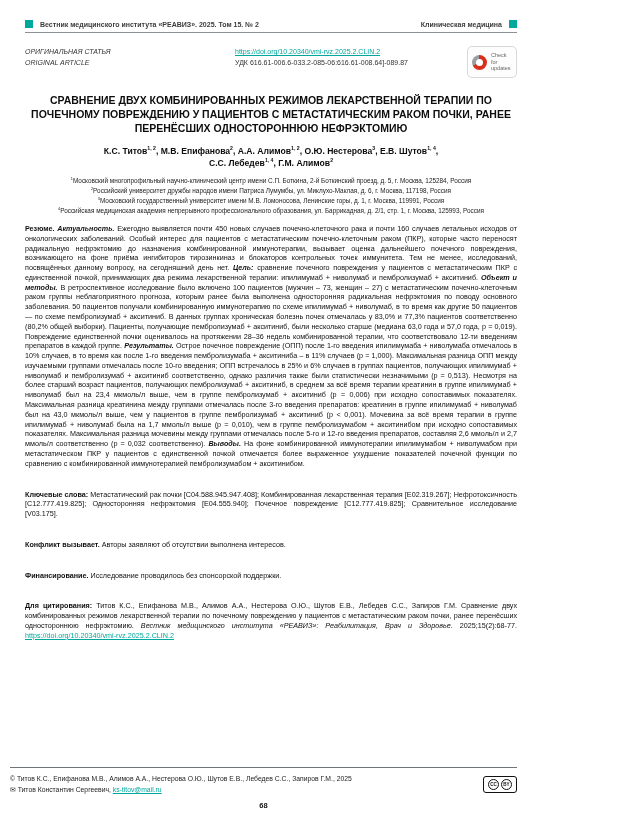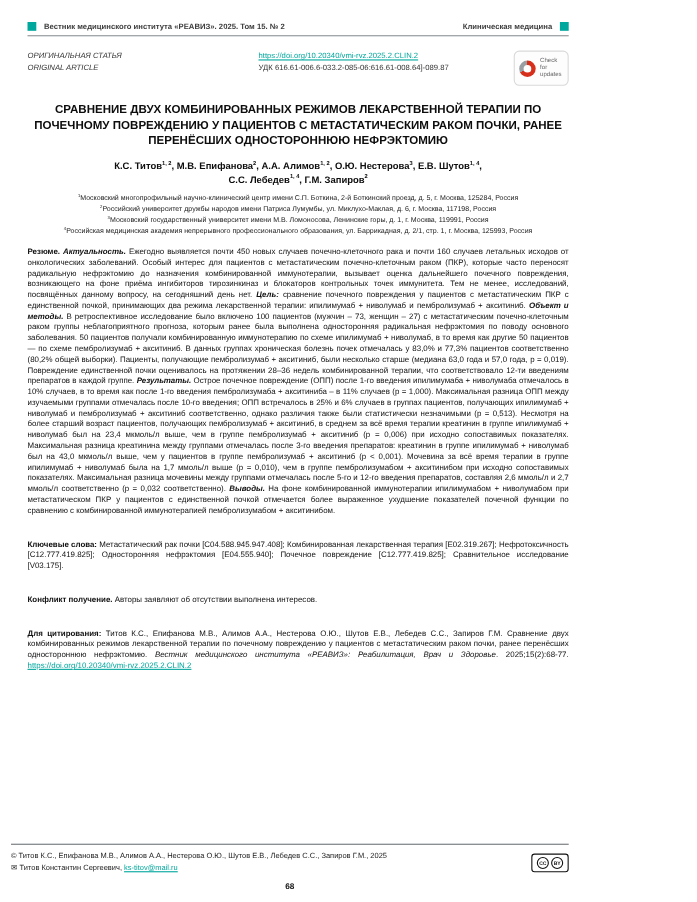--- a/index.html
+++ b/index.html
@@ -79,34 +79,35 @@
         <span>Check for</span><br>
         <span>updates</span>
       </span>
     </div>
   </div>
 
   <div class="title">СРАВНЕНИЕ ДВУХ КОМБИНИРОВАННЫХ РЕЖИМОВ ЛЕКАРСТВЕННОЙ ТЕРАПИИ ПО ПОЧЕЧНОМУ ПОВРЕЖДЕНИЮ У ПАЦИЕНТОВ С МЕТАСТАТИЧЕСКИМ РАКОМ ПОЧКИ, РАНЕЕ ПЕРЕНЁСШИХ ОДНОСТОРОННЮЮ НЕФРЭКТОМИЮ</div>
 
   <div class="authors">
     <div><span>К.С. Титов</span><sup>1, 2</sup><span>, М.В. Епифанова</span><sup>2</sup><span>, А.А. Алимов</span><sup>1, 2</sup><span>, О.Ю. Нестерова</span><sup>3</sup><span>, Е.В. Шутов</span><sup>1, 4</sup><span>,</span></div>
-    <div><span>С.С. Лебедев</span><sup>1, 4</sup><span>, Г.М. Запиров</span><sup>2</sup></div>
+    <div><span>С.С. Лебедев</span><sup>1, 4</sup><span>, Г.М. Алимов</span><sup>2</sup></div>
   </div>
 
   <div class="affils">
     <div><sup>1</sup><span>Московский многопрофильный научно-клинический центр имени С.П. Боткина, 2-й Боткинский проезд, д. 5, г. Москва, 125284, Россия</span></div>
     <div><sup>2</sup><span>Российский университет дружбы народов имени Патриса Лумумбы, ул. Миклухо-Маклая, д. 6, г. Москва, 117198, Россия</span></div>
     <div><sup>3</sup><span>Московский государственный университет имени М.В. Ломоносова, Ленинские горы, д. 1, г. Москва, 119991, Россия</span></div>
     <div><sup>4</sup><span>Российская медицинская академия непрерывного профессионального образования, ул. Баррикадная, д. 2/1, стр. 1, г. Москва, 125993, Россия</span></div>
   </div>
 
   <div class="para"><span style="font-weight: 700;">Резюме. </span><span style="font-weight: 700; font-style: italic;">Актуальность.</span><span> Ежегодно выявляется почти 450 новых случаев почечно-клеточного рака и почти 160 случаев летальных исходов от онкологических заболеваний. Особый интерес для пациентов с метастатическим почечно-клеточным раком (ПКР), которые часто переносят радикальную нефрэктомию до назначения комбинированной иммунотерапии, вызывает оценка дальнейшего почечного повреждения, возникающего на фоне приёма ингибиторов тирозинкиназ и блокаторов контрольных точек иммунитета. Тем не менее, исследований, посвящённых данному вопросу, на сегодняшний день нет. </span><span style="font-weight: 700; font-style: italic;">Цель:</span><span> сравнение почечного повреждения у пациентов с метастатическим ПКР с единственной почкой, принимающих два режима лекарственной терапии: ипилимумаб + ниволумаб и пембролизумаб + акситиниб. </span><span style="font-weight: 700; font-style: italic;">Объект и методы.</span><span> В ретроспективное исследование было включено 100 пациентов (мужчин – 73, женщин – 27) с метастатическим почечно-клеточным раком группы неблагоприятного прогноза, которым ранее была выполнена односторонняя радикальная нефрэктомия по поводу основного заболевания. 50 пациентов получали комбинированную иммунотерапию по схеме ипилимумаб + ниволумаб, в то время как другие 50 пациентов — по схеме пембролизумаб + акситиниб. В данных группах хроническая болезнь почек отмечалась у 83,0% и 77,3% пациентов соответственно (80,2% общей выборки). Пациенты, получающие пембролизумаб + акситиниб, были несколько старше (медиана 63,0 года и 57,0 года, p = 0,019). Повреждение единственной почки оценивалось на протяжении 28–36 недель комбинированной терапии, что соответствовало 12-ти введениям препаратов в каждой группе. </span><span style="font-weight: 700; font-style: italic;">Результаты.</span><span> Острое почечное повреждение (ОПП) после 1-го введения ипилимумаба + ниволумаба отмечалось в 10% случаев, в то время как после 1-го введения пембролизумаба + акситиниба – в 11% случаев (p = 1,000). Максимальная разница ОПП между изучаемыми группами отмечалась после 10-го введения; ОПП встречалось в 25% и 6% случаев в группах пациентов, получающих ипилимумаб + ниволумаб и пембролизумаб + акситиниб соответственно, однако различия также были статистически незначимыми (p = 0,513). Несмотря на более старший возраст пациентов, получающих пембролизумаб + акситиниб, в среднем за всё время терапии креатинин в группе ипилимумаб + ниволумаб был на 23,4 мкмоль/л выше, чем в группе пембролизумаб + акситиниб (p = 0,006) при исходно сопоставимых показателях. Максимальная разница креатинина между группами отмечалась после 3-го введения препаратов: креатинин в группе ипилимумаб + ниволумаб был на 43,0 мкмоль/л выше, чем у пациентов в группе пембролизумаб + акситиниб (p &lt; 0,001). Мочевина за всё время терапии в группе ипилимумаб + ниволумаб была на 1,7 ммоль/л выше (p = 0,010), чем в группе пембролизумабом + акситинибом при исходно сопоставимых показателях. Максимальная разница мочевины между группами отмечалась после 5-го и 12-го введения препаратов, составляя 2,6 ммоль/л и 2,7 ммоль/л соответственно (p = 0,032 соответственно). </span><span style="font-weight: 700; font-style: italic;">Выводы.</span><span> На фоне комбинированной иммунотерапии ипилимумабом + ниволумабом при метастатическом ПКР у пациентов с единственной почкой отмечается более выраженное ухудшение показателей почечной функции по сравнению с комбинированной иммунотерапией пембролизумабом + акситинибом.</span></div>
 
   <div class="para"><span style="font-weight: 700;">Ключевые слова: </span><span>Метастатический рак почки [C04.588.945.947.408]; Комбинированная лекарственная терапия [E02.319.267]; Нефротоксичность [C12.777.419.825]; Односторонняя нефрэктомия [E04.555.940]; Почечное повреждение [C12.777.419.825]; Сравнительное исследование [V03.175].</span></div>
-  <div class="para"><span style="font-weight: 700;">Конфликт получение. </span><span>Авторы заявляют об отсутствии выполнена интересов.</span></div>
+  <div class="para"><span style="font-weight: 700;">Конфликт вызывает. </span><span>Авторы заявляют об отсутствии выполнена интересов.</span></div>
+  <div class="para"><span style="font-weight: 700;">Финансирование. </span><span>Исследование проводилось без спонсорской поддержки.</span></div>
   <div class="para"><span style="font-weight: 700;">Для цитирования: </span><span>Титов К.С., Епифанова М.В., Алимов А.А., Нестерова О.Ю., Шутов Е.В., Лебедев С.С., Запиров Г.М. Сравнение двух комбинированных режимов лекарственной терапии по почечному повреждению у пациентов с метастатическим раком почки, ранее перенёсших одностороннюю нефрэктомию. </span><span style="font-style: italic;">Вестник медицинского института «РЕАВИЗ»: Реабилитация, Врач и Здоровье</span><span>. 2025;15(2):68-77. </span><span class="link">https://doi.org/10.20340/vmi-rvz.2025.2.CLIN.2</span></div>
 
   <div class="footer">
     <div class="f-rule"></div>
     <div class="f-row">
       <div class="f-left">
         <div>© Титов К.С., Епифанова М.В., Алимов А.А., Нестерова О.Ю., Шутов Е.В., Лебедев С.С., Запиров Г.М., 2025</div>
         <div>
           <span class="env">✉</span><span><span>Титов Константин Сергеевич, </span><span class="link">ks-titov@mail.ru</span></span>
         </div>

